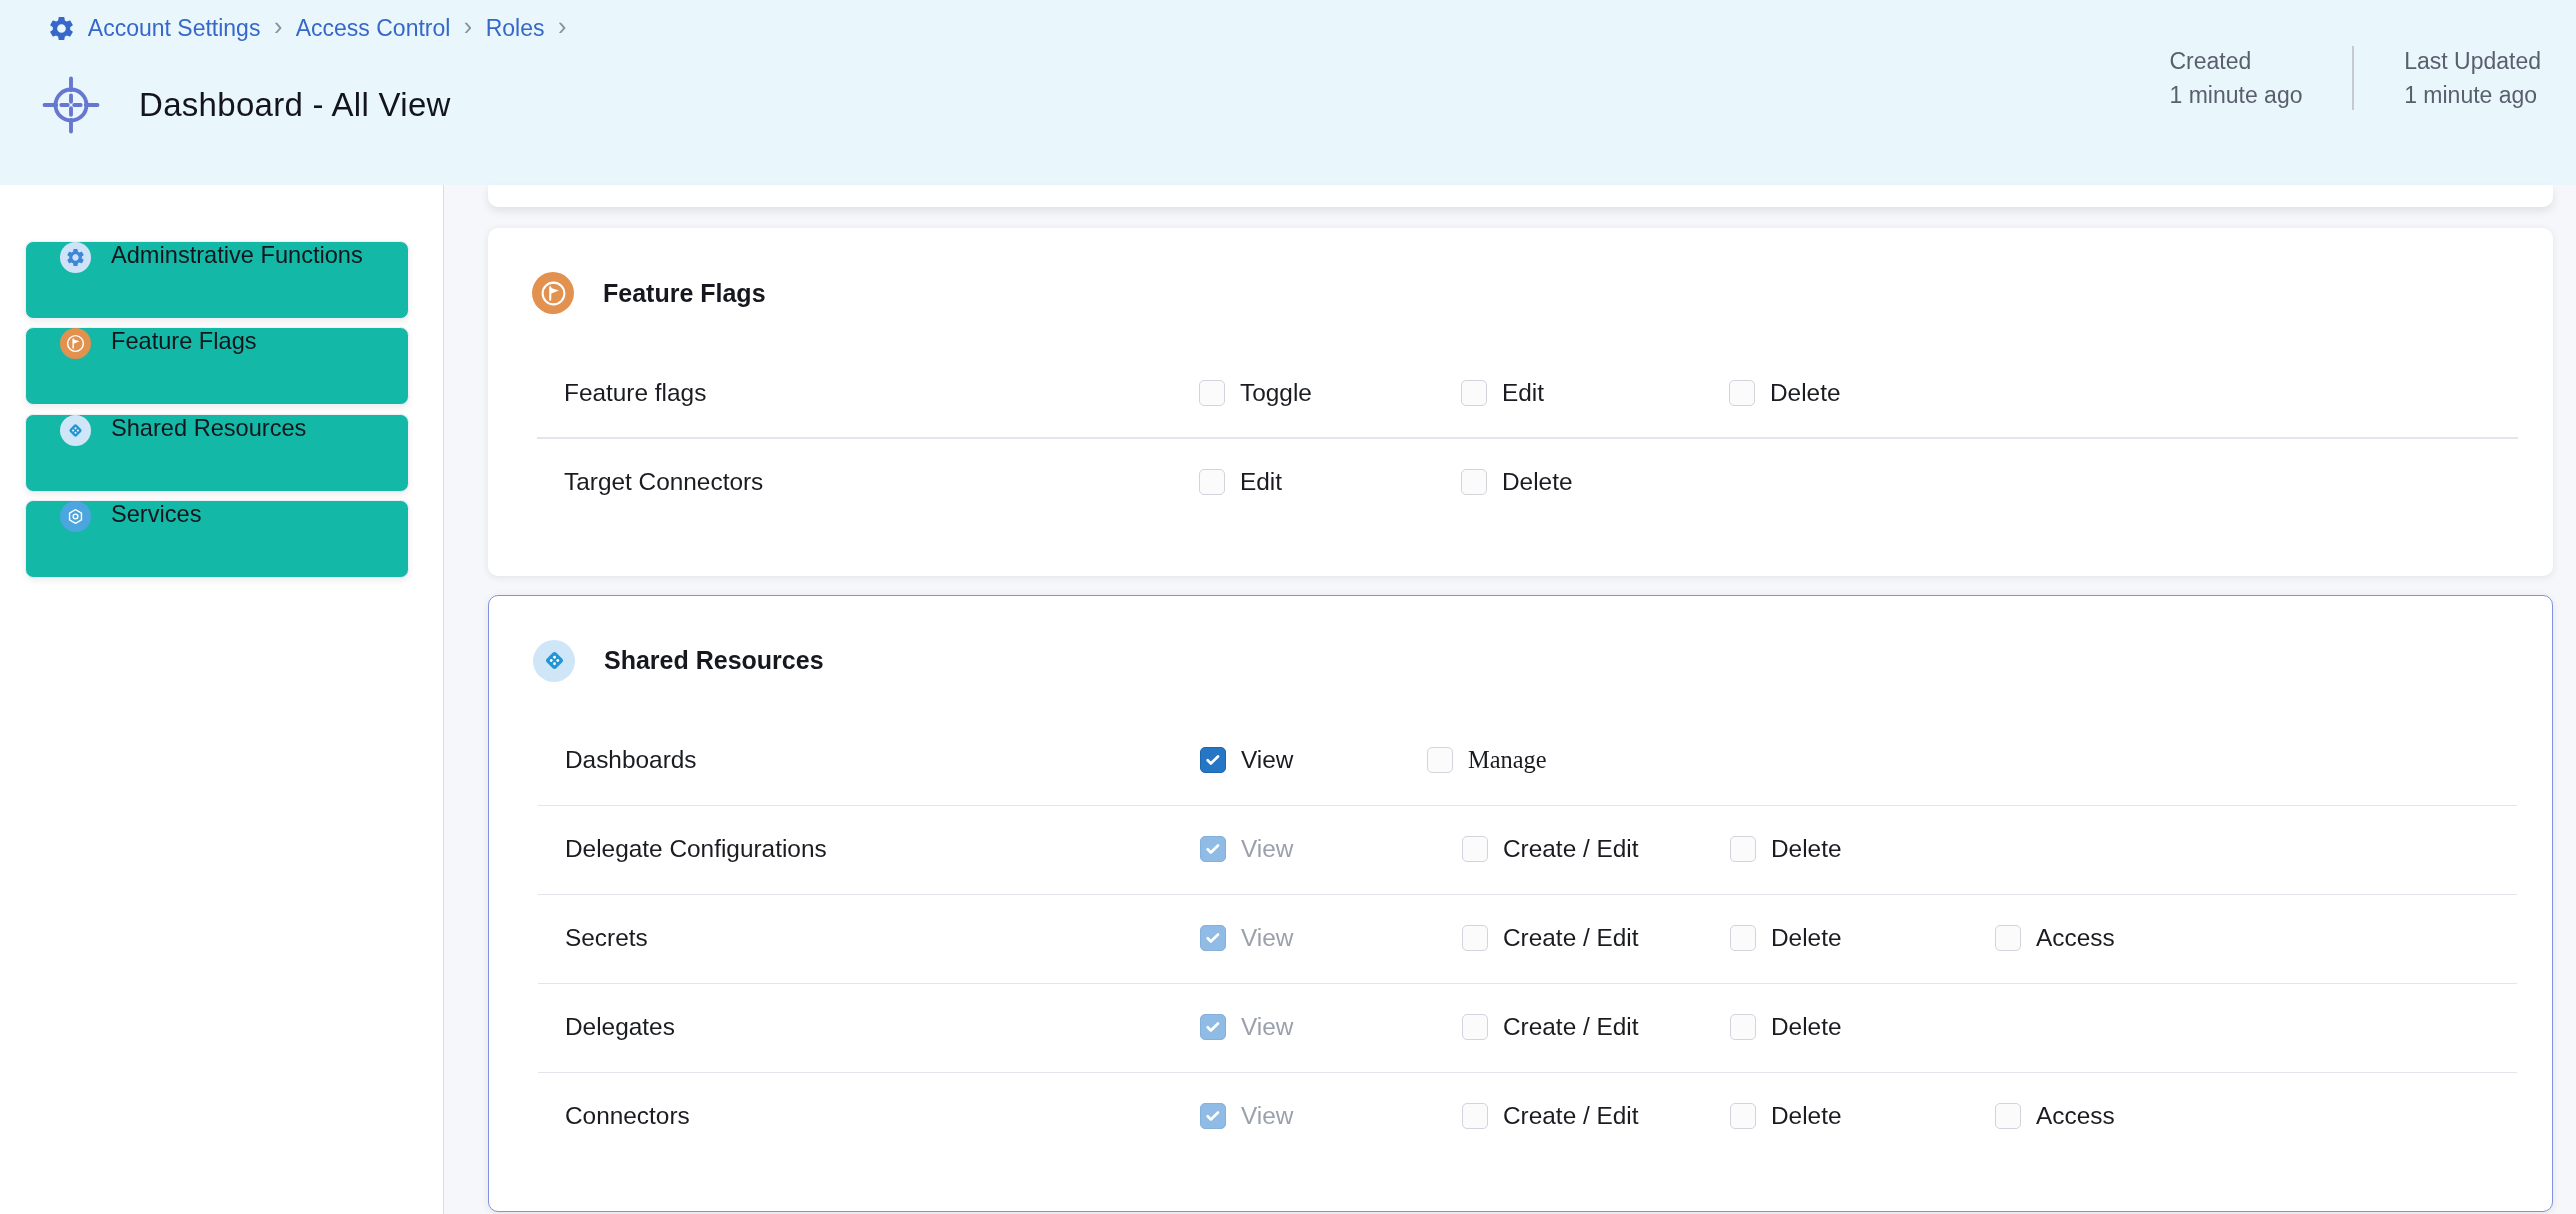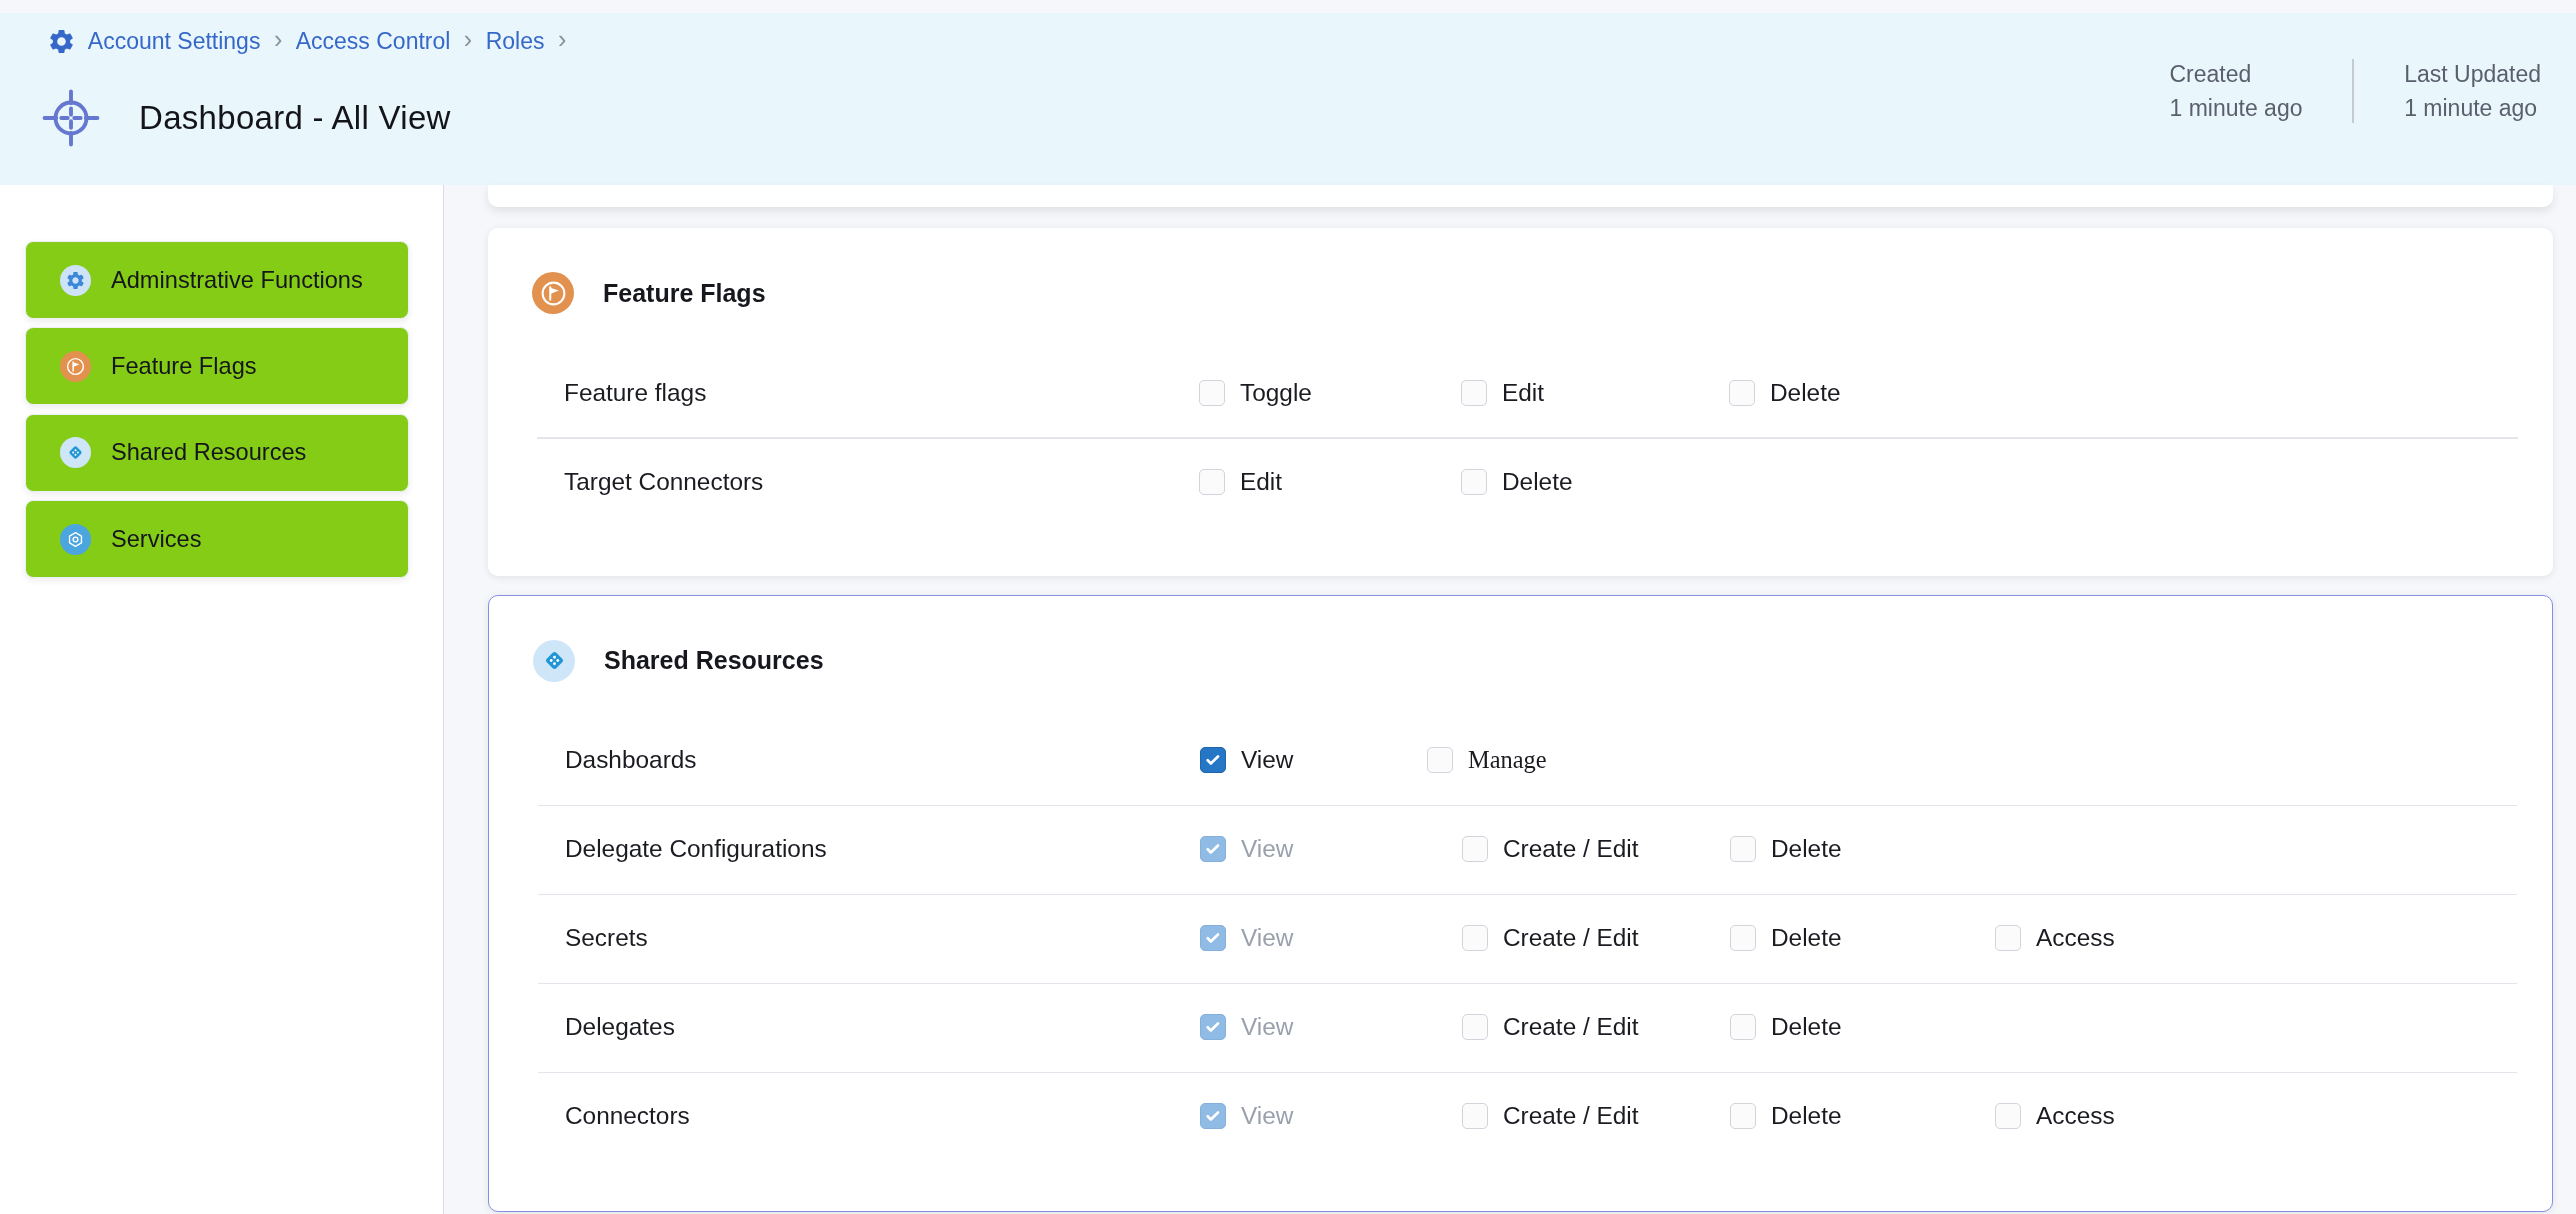--- a/index.html
+++ b/index.html
@@ -3,36 +3,36 @@
 <meta charset="utf-8">
 <style>
   html,body{margin:0;padding:0;}
   body{
     width:2576px;height:1215px;position:relative;overflow:hidden;
     background:#f6f7fa;
     font-family:"Liberation Sans", sans-serif;
     color:#1c1d23;
   }
   
-  .header{position:absolute;left:0;top:0;width:2576px;height:185px;background:#e9f6fc;margin-top:13px;}
+  .header{position:absolute;left:0;top:0;width:2576px;height:185px;background:#e9f6fc;}
   .breadcrumb{position:absolute;left:47px;top:13.5px;display:flex;align-items:center;gap:11.8px;font-size:23px;}
   .breadcrumb .gear{width:29px;height:29px;display:block;cursor:pointer;}
   .crumb{color:#3668c9;text-decoration:none;cursor:pointer;}
   .chev{color:#8d919d;font-size:25px;line-height:1;padding:0 1.7px;transform:translateY(-1.7px);}
   .title-row{position:absolute;left:40px;top:74px;display:flex;align-items:center;gap:37px;}
   .title-icon svg{width:62px;height:62px;display:block;}
   .page-title{font-size:33px;font-weight:500;margin:0;color:#14151a;letter-spacing:0.3px;}
   .meta{position:absolute;top:44px;right:15px;display:flex;align-items:stretch;color:#5a5f6d;font-size:23px;line-height:34px;gap:30px;}
   .meta-col{padding:0 20px;}
   .meta-div{width:1.7px;background:#c4c9d4;margin:1.7px 0;}
   
   .sidebar{position:absolute;left:0;top:185px;bottom:0;width:444px;background:#ffffff;border-right:1.7px solid #d9dbe8;box-sizing:border-box;padding-top:56px;}
-  .side-item{position:relative;margin:0 0 8.4px 25px;width:384px;height:78px;background:#84cc16;
+  .side-item{position:relative;margin:0 0 8.4px 25px;width:384px;height:78px;background:#14b8a6;
     border:0.8px solid #eef0f5;border-radius:8.4px;box-shadow:0 2.5px 6.7px rgba(40,41,61,.08);
-    display:flex;align-items:center;gap:20px;padding-left:34px;box-sizing:border-box;cursor:pointer;}
+    display:flex;align-items:flex-start;gap:20px;padding-left:34px;box-sizing:border-box;cursor:pointer;}
   .icon-circle{border-radius:50%;display:flex;align-items:center;justify-content:center;flex:none;}
   .side-item .icon-circle{width:31px;height:31px;}
   .side-item .icon-circle svg{width:21px;height:21px;display:block;}
   .side-label{font-size:23.6px;color:#15161c;}
   
   .main{position:absolute;left:444px;top:185px;right:0;bottom:0;background:#f6f7fa;}
   .partial-card{position:absolute;left:44px;top:0;width:2065px;height:22px;background:#fff;
     border-radius:0 0 10px 10px;box-shadow:0 4.2px 8.4px rgba(40,41,61,.10);}
   #cards{position:absolute;left:44px;top:43px;width:2065px;}
   .perm-card{position:relative;background:#fff;border-radius:10px;box-shadow:0 1.7px 7.6px rgba(40,41,61,.09);

